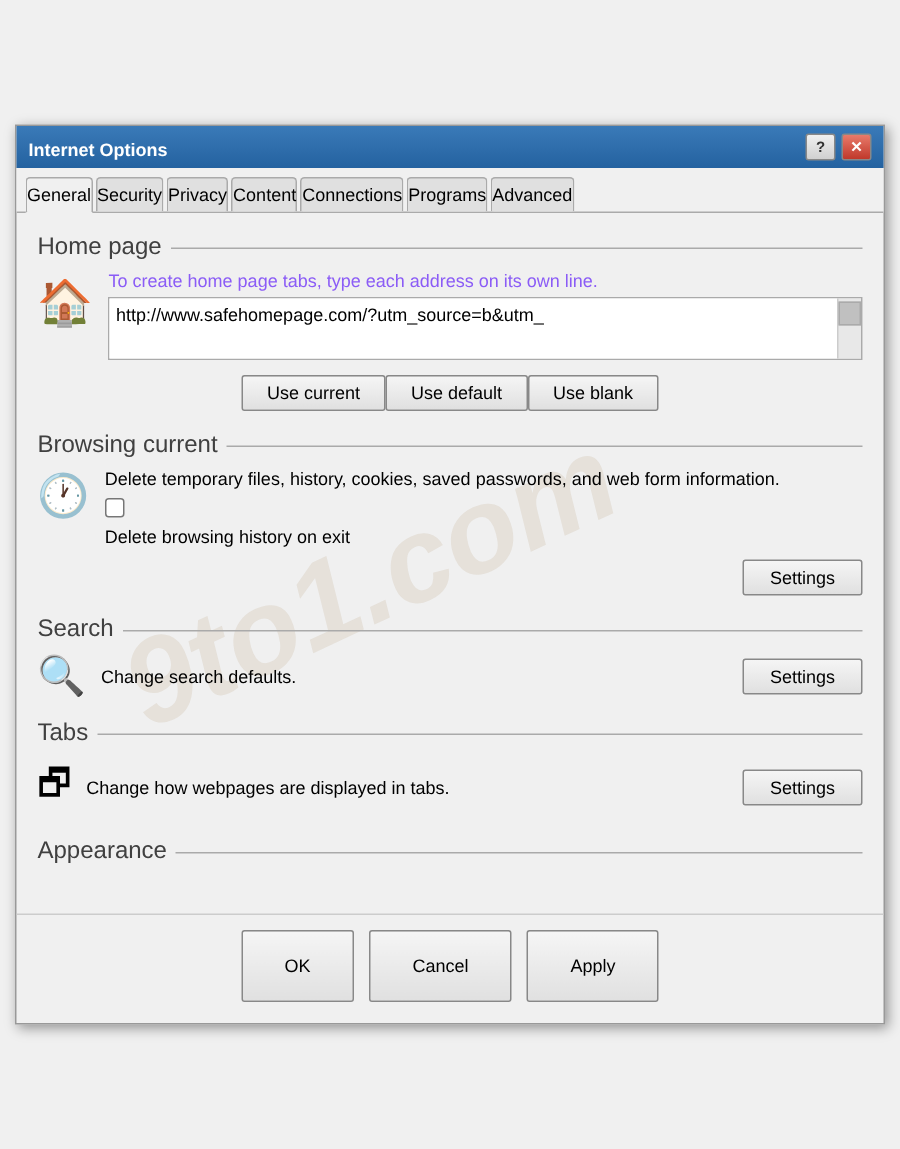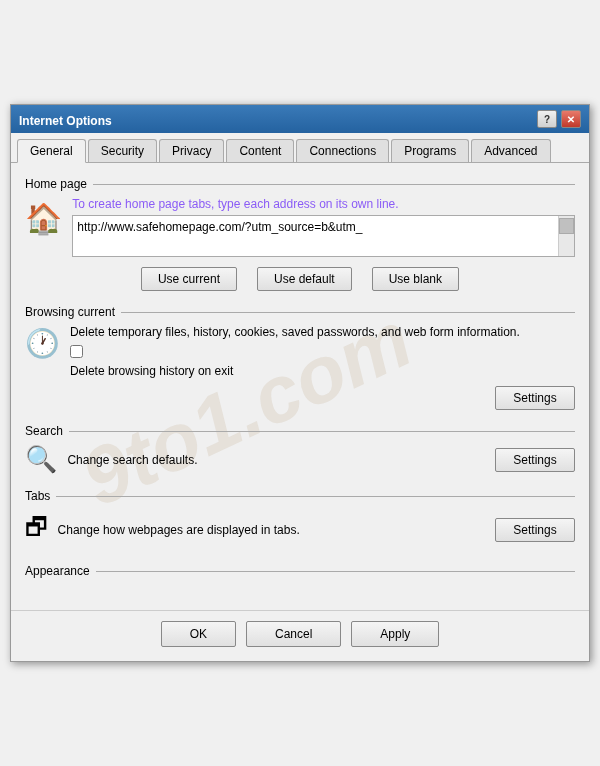--- a/index.html
+++ b/index.html
@@ -51,43 +51,43 @@
       color: white;
     }
     .tabs-bar {
       background: #f0f0f0;
       border-bottom: 1px solid #aaa;
       display: flex;
       padding: 6px 6px 0;
       gap: 2px;
     }
     .tab {
-      padding: 4px 12px;
+      padding: 4px 0;
       border: 1px solid #aaa;
       border-bottom: none;
       background: #e0e0e0;
       cursor: pointer;
       font-size: 12px;
       border-radius: 3px 3px 0 0;
     }
     .tab.active {
       background: #f0f0f0;
       border-bottom: 1px solid #f0f0f0;
       margin-bottom: -1px;
       z-index: 1;
     }
     .content {
       padding: 14px 14px;
     }
     .section {
       margin-bottom: 14px;
     }
     .section-title {
-      font-size: 12px;
-      color: #000000;
+      font-size: 16px;
+      color: #404040;
       margin-bottom: 6px;
       display: flex;
       align-items: center;
       gap: 6px;
     }
     .section-title::after {
       content: '';
       flex: 1;
       height: 1px;
       background: #aaa;
@@ -102,21 +102,21 @@
       font-size: 30px;
       margin-top: 4px;
     }
     .home-text {
       font-size: 12px;
       color: #8b5cf6;
       flex: 1;
     }
     .btn-row {
       display: flex;
-      gap: 20px;
+      gap: 0;
       justify-content: center;
       margin-top: 8px;
     }
     .btn {
       padding: 4px 16px;
       border: 1px solid #888;
       background: linear-gradient(to bottom, #f5f5f5, #e0e0e0);
       cursor: pointer;
       font-size: 12px;
       border-radius: 2px;
@@ -185,21 +185,21 @@
     .bottom-bar {
       display: flex;
       justify-content: center;
       align-items: center;
       gap: 10px;
       padding: 10px 14px 14px;
       border-top: 1px solid #ccc;
       margin-top: 4px;
     }
     .bottom-btn {
-      padding: 5px 28px;
+      padding: 16px 28px;
       border: 1px solid #888;
       background: linear-gradient(to bottom, #f5f5f5, #e0e0e0);
       cursor: pointer;
       font-size: 12px;
       border-radius: 2px;
       min-width: 75px;
     }
     .watermark {
       position: absolute;
       color: rgba(200,180,150,0.25);

